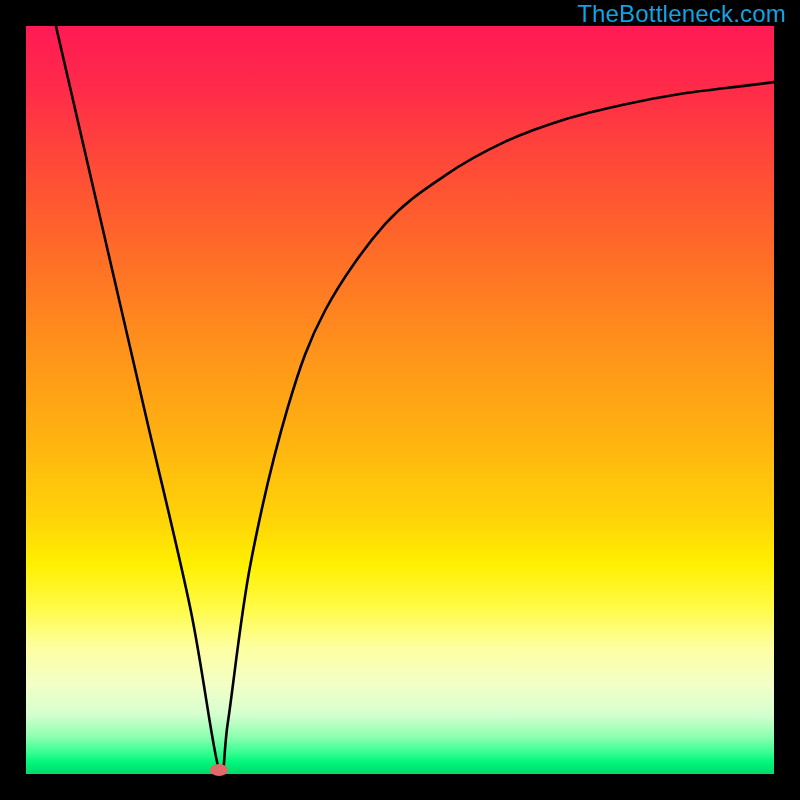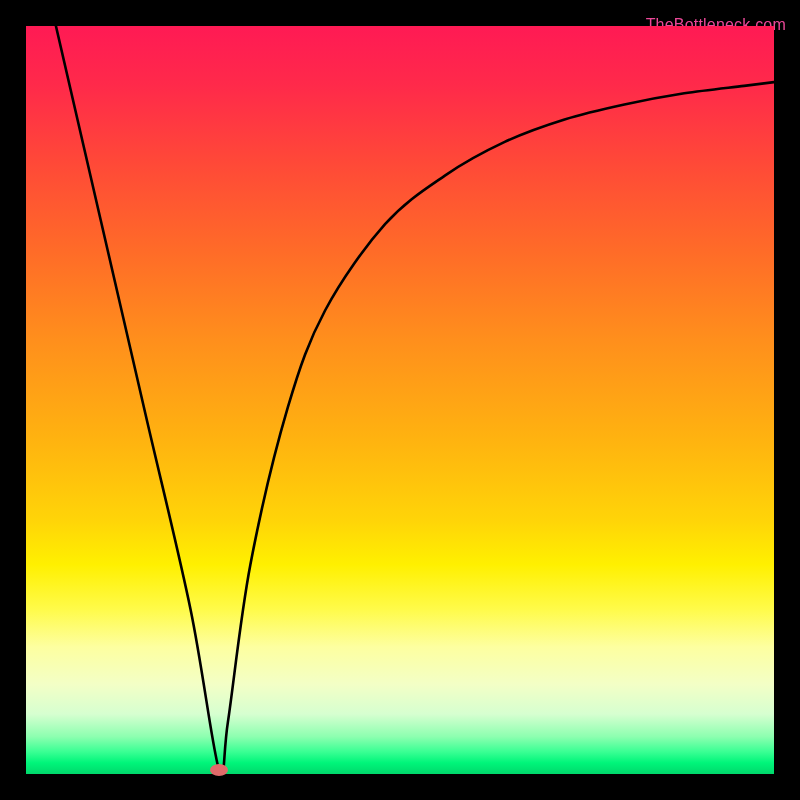--- a/index.html
+++ b/index.html
@@ -62,24 +62,24 @@
   .marker {
     position: absolute;
     width: 18px;
     height: 12px;
     border-radius: 50% / 50%;
     background: #e06a6a;
     transform: translate(-50%, -50%);
   }
   .watermark {
     position: absolute;
-    top: 16px;
+    top: 0;
     right: 14px;
-    color: #ec4899;
-    font-size: 16px;
+    color: #0ea5e9;
+    font-size: 24px;
     font-weight: 500;
     letter-spacing: 0.2px;
   }
 </style>
 </head>
 <body>
 
 <div class="stage">
 
   <div class="watermark">TheBottleneck.com</div>

